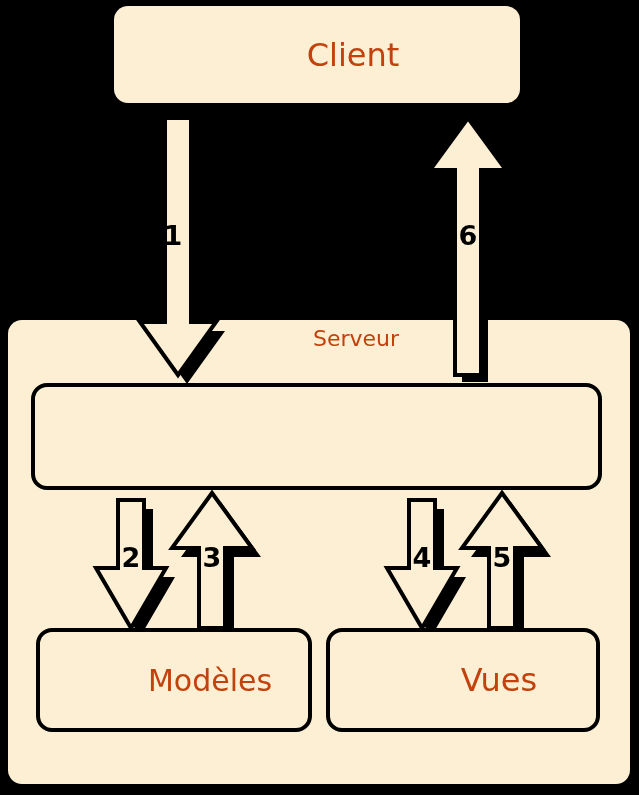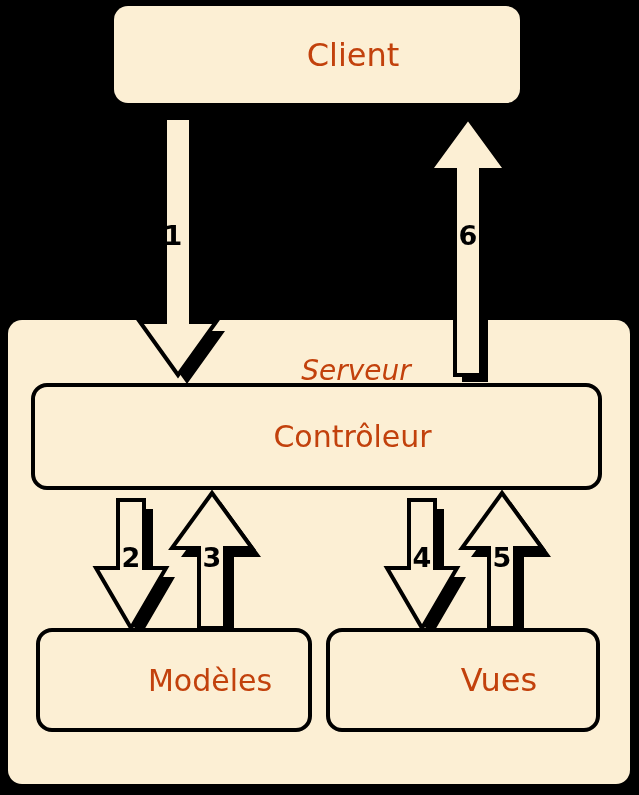--- a/index.html
+++ b/index.html
@@ -96,23 +96,22 @@
       <path d="M 489 628 L 489 548 L 462 548 L 502 493 L 542 548 L 515 548 L 515 628 Z" fill="#FCEFD4" stroke="#000000" stroke-width="4"></path>
     </g>
 
     <rect x="38" y="630" width="272" height="100" rx="14" ry="14" fill="#FCEFD4" stroke="#000000" stroke-width="4"></rect>
 
     <rect x="328" y="630" width="270" height="100" rx="14" ry="14" fill="#FCEFD4" stroke="#000000" stroke-width="4"></rect>
   </svg>
 
   <div class="box-label" style="left:114px; top:6px; width:406px; height:97px; font-size:32px;">Client</div>
 
-  <div class="box-label" style="left:245px; top:348px; width:150px; height:44px; font-size:28px;font-style:italic;">Serveur</div>
+  <div class="box-label" style="left:245px; top:316px; width:150px; height:44px; font-size:22px;">Serveur</div>
 
-  <div class="box-label" style="left:33px; top:385px; width:567px; height:103px; font-size:30px;">Contrôleur</div>
 
   <div class="box-label" style="left:38px; top:630px; width:272px; height:100px; font-size:30px;">Modèles</div>
 
   <div class="box-label" style="left:328px; top:630px; width:270px; height:100px; font-size:32px;">Vues</div>
 
   <div class="arrow-num" style="left:160px; top:218px; width:26px; height:34px;">1</div>
 
   <div class="arrow-num" style="left:118px; top:540px; width:26px; height:34px;">2</div>
 
   <div class="arrow-num" style="left:199px; top:540px; width:26px; height:34px;">3</div>

